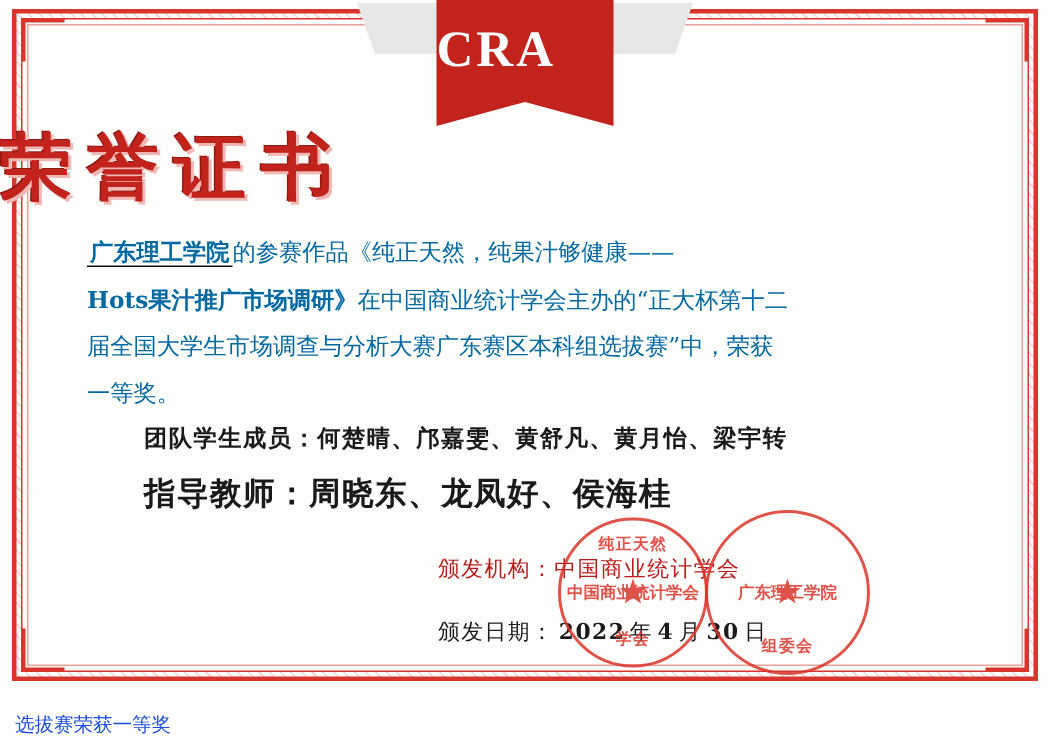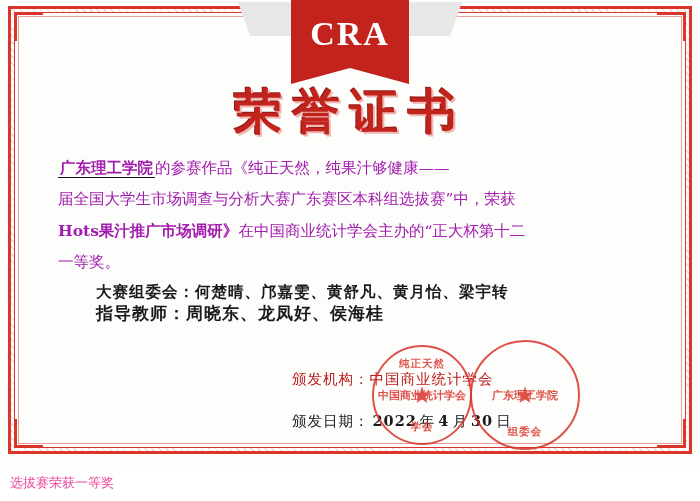--- a/index.html
+++ b/index.html
@@ -101,21 +101,20 @@
   .banner {
     position: absolute;
     left: 50%;
     transform: translateX(-50%);
     top: 0;
     width: 118px;
     height: 68px;
     background: #c2231c;
     display: flex;
     align-items: center;
-    justify-content: center;
     z-index: 5;
   }
   .banner::after {
     content: "";
     position: absolute;
     left: 0;
     bottom: -16px;
     width: 0;
     height: 0;
     border-left: 59px solid #c2231c;
@@ -141,41 +140,41 @@
   }
   .banner-wing.left  { left: 50%; margin-left: -112px; clip-path: polygon(0 0, 100% 0, 100% 100%, 12px 100%); }
   .banner-wing.right { left: 50%; margin-left:  58px;  clip-path: polygon(0 0, 100% 0, calc(100% - 12px) 100%, 0 100%); }
 
   
   .title {
     position: absolute;
     top: 80px;
     left: 0;
     right: 0;
-    text-align: center;
+    text-align: left;
     font-family: "Liberation Serif", "DejaVu Serif", serif;
     font-size: 48px;
     font-weight: bold;
     letter-spacing: 10px;
     color: #c2231c;
     text-shadow:
        2px 2px 0 #f0b8b4,
       -1px -1px 0 #8f1a14;
   }
 
   
   .body-text {
     position: absolute;
     left: 58px;
     right: 48px;
     top: 152px;
     font-family: "DejaVu Serif", "Liberation Serif", serif;
     font-size: 15.5px;
     line-height: 31px;
-    color: #a21caf;
+    color: #0369a1;
     text-align: justify;
   }
   .body-text p { margin: 0; text-indent: 0; }
   .line1 { text-indent: 38px; }
   .org {
     font-weight: bold;
     border-bottom: 1px solid #111;
     padding: 0 2px;
   }
   .bold { font-weight: bold; }
@@ -186,23 +185,23 @@
     top: 282px;
     font-family: "DejaVu Serif", "Liberation Serif", serif;
     font-size: 15.5px;
     font-weight: bold;
     color: #1a1a1a;
     letter-spacing: 1px;
   }
   .teachers {
     position: absolute;
     left: 96px;
-    top: 302px;
-    font-family: "DejaVu Serif", "Liberation Serif", serif;
-    font-size: 17px;
+    top: 315px;
+    font-family: "DejaVu Serif", "Liberation Serif", serif;
+    font-size: 21px;
     font-weight: bold;
     color: #1a1a1a;
     letter-spacing: 1px;
   }
 
   
   .issuer {
     position: absolute;
     left: 292px;
     top: 370px;
@@ -288,21 +287,21 @@
     font-size: 11px;
   }
 
   
   .caption {
     position: absolute;
     left: 10px;
     top: 474px;
     font-family: "DejaVu Sans", "Liberation Sans", sans-serif;
     font-size: 13px;
-    color: #ec4899;
+    color: #1d4ed8;
   }
 </style>
 </head>
 <body>
 
 <div class="page">
 
   <div class="cert">
 
     <div class="hatch"></div>
@@ -321,29 +320,29 @@
     <div class="banner">
       <span class="banner-text">CRA</span>
     </div>
 
     <div class="title">荣誉证书</div>
 
     <div class="body-text">
       <p class="line1">
         <span class="org">广东理工学院</span><span>的参赛作品《纯正天然，纯果汁够健康——</span>
       </p>
-      <p>届全国大学生市场调查与分析大赛广东赛区本科组选拔赛”中，荣获</p>
       <p>
         <span class="bold">Hots果汁推广市场调研》</span><span>在中国商业统计学会主办的“正大杯第十二</span>
       </p>
+      <p>届全国大学生市场调查与分析大赛广东赛区本科组选拔赛”中，荣获</p>
       <p>一等奖。</p>
     </div>
 
     <div class="members">
-      <span>大赛组委会：</span><span>何楚晴、邝嘉雯、黄舒凡、黄月怡、梁宇转</span>
+      <span>团队学生成员：</span><span>何楚晴、邝嘉雯、黄舒凡、黄月怡、梁宇转</span>
     </div>
 
     <div class="teachers">
       <span>指导教师：</span><span>周晓东、龙凤好、侯海桂</span>
     </div>
 
     <div class="issuer">
       <span>颁发机构：</span><span>中国商业统计学会</span>
     </div>
 

